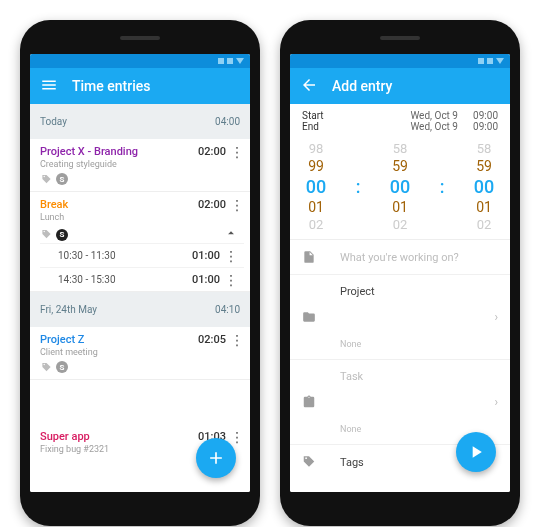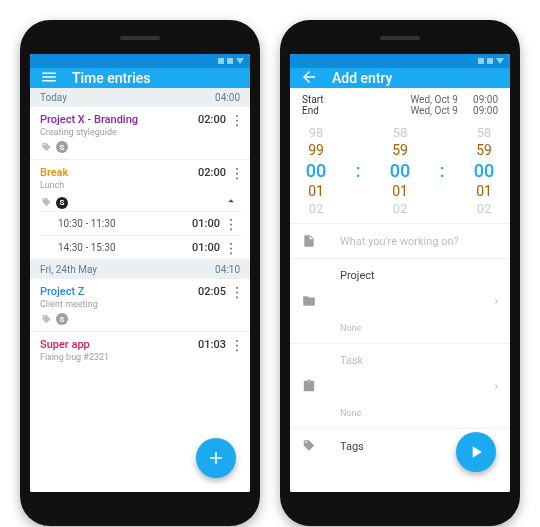--- a/index.html
+++ b/index.html
@@ -36,29 +36,29 @@
     display:flex; justify-content:flex-end; align-items:center;
     padding-right:6px; gap:3px;
   }
   .status-bar span { width:6px; height:6px; background:#8ed1f5; }
   .status-bar .tri {
     width:0; height:0; border-left:4px solid transparent;
     border-right:4px solid transparent; border-top:6px solid #8ed1f5;
     background:none;
   }
   .app-bar {
-    background:#1ba9f2; color:#fff; height:20px;
+    background:#1ba9f2; color:#fff; height:36px;
     display:flex; align-items:center; padding:0 10px; gap:14px;
     font-size:14px; font-weight:500;
   }
   .app-bar svg { fill:#fff; }
   .content { flex:1; overflow:hidden; background:#fff; font-size:11px; color:#333; }
   .section-hdr {
     background:#eceff1; color:#607d8b; font-size:10px;
-    display:flex; justify-content:space-between; padding:4px 10px;
+    display:flex; justify-content:space-between; padding:12px 10px;
   }
   .card {
     border-bottom:1px solid #eee; padding:6px 6px 6px 10px; position:relative;
   }
   .row1 { display:flex; align-items:center; }
   .title { flex:1; font-size:11px; font-weight:500; }
   .dur { font-size:11px; color:#333; margin-right:4px; font-weight:500;}
   .dots { width:14px; text-align:center; color:#555; font-size:14px; line-height:10px;}
   .sub { color:#9e9e9e; font-size:9px; margin-top:1px; }
   .icons-row { margin-top:4px; display:flex; gap:4px; align-items:center;}
@@ -199,21 +199,21 @@
         <div class="icons-row">
           <span class="tag-ico">
               <svg viewBox="0 0 24 24">
                 <path d="M21 11l-9-9H3v9l9 9 9-9zM7 7a1.5 1.5 0 110-3 1.5 1.5 0 010 3z"></path>
               </svg>
             </span>
           <span class="dollar-ico">S</span>
         </div>
       </div>
 
-      <div class="card" style="border-bottom:none;">
+      <div class="card" style="border-bottom:none;margin-top:44px;">
         <div class="row1">
           <span class="title pink">Super app</span>
           <span class="dur">01:03</span>
           <span class="dots">⋮</span>
         </div>
         <div class="sub">Fixing bug #2321</div>
       </div>
 
     </div>
     <div class="fab">

